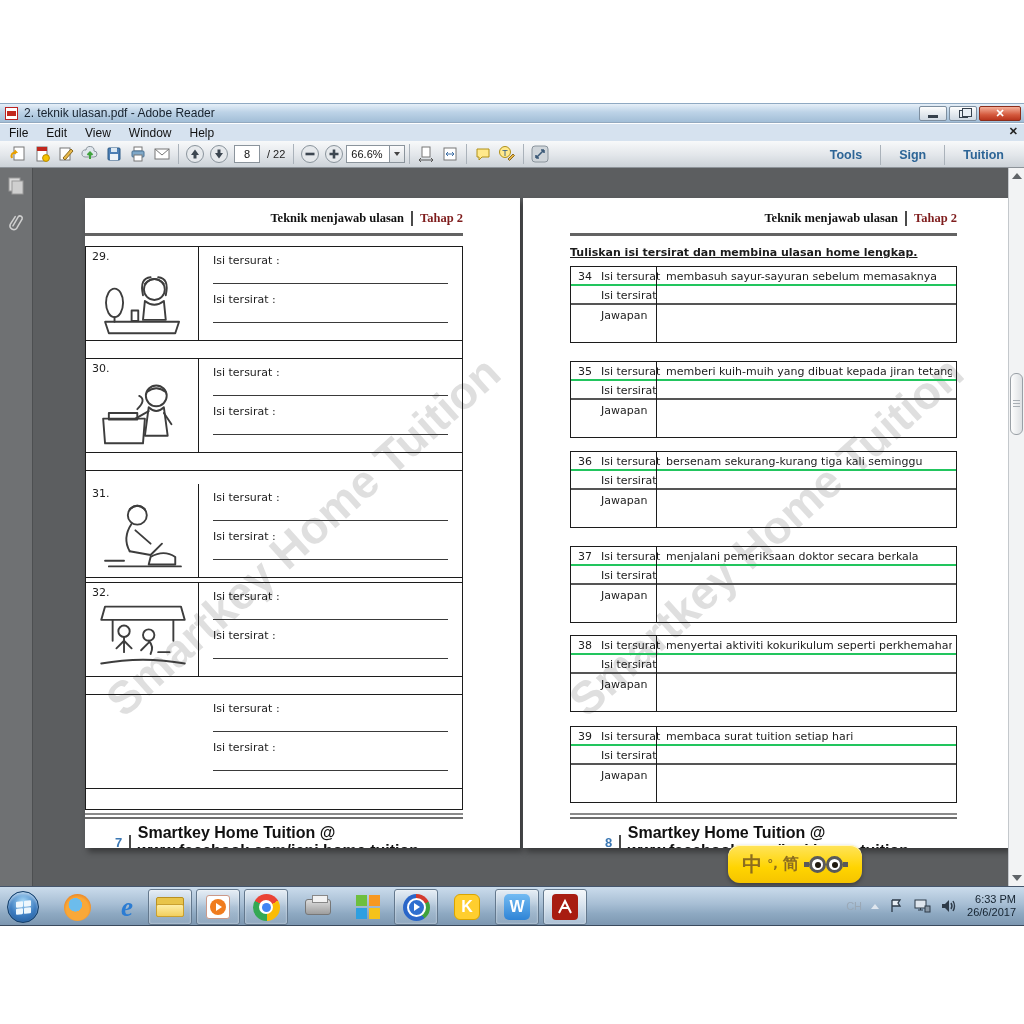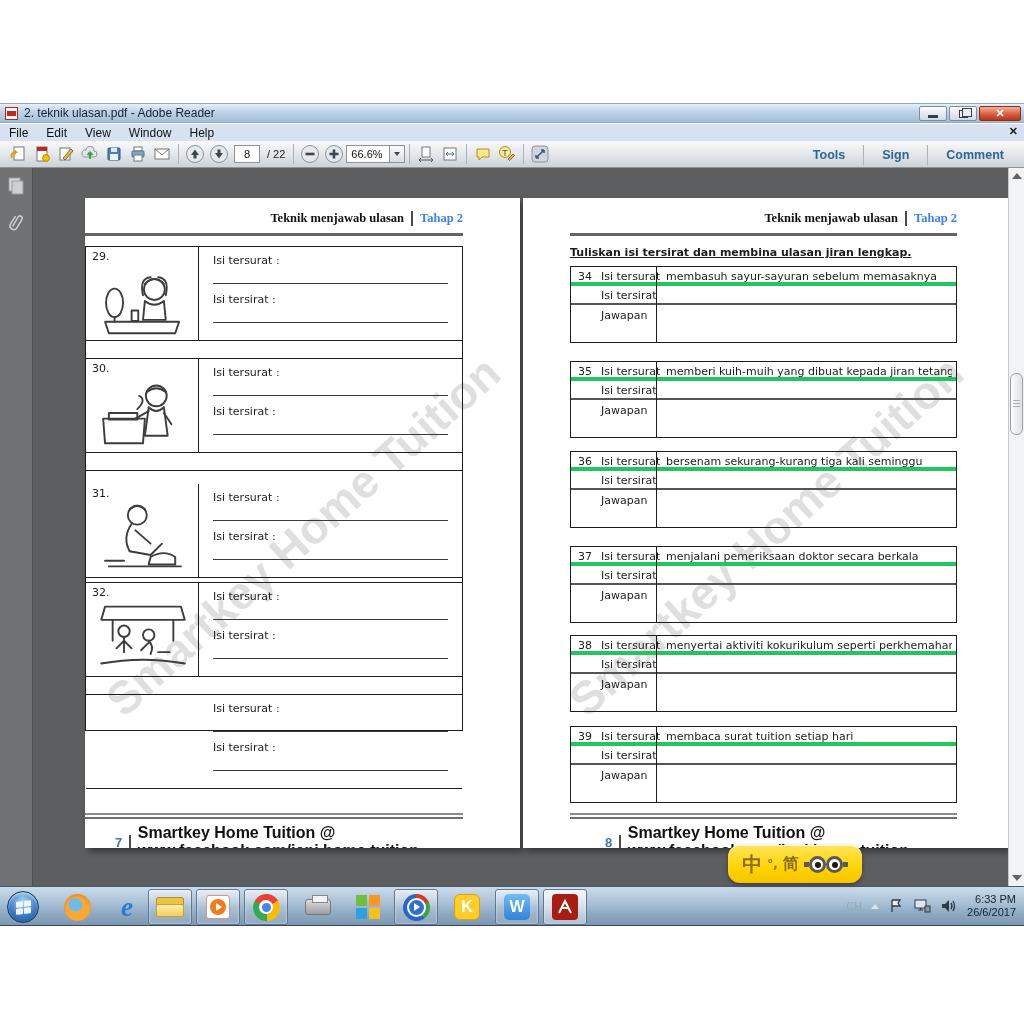--- a/index.html
+++ b/index.html
@@ -64,42 +64,42 @@
     box-shadow:3px 4px 6px rgba(0,0,0,0.4); overflow:hidden; }
   .page.left  { left:85px;  width:435px; }
   .page.right { left:523px; width:485px; }
 
   .watermark { position:absolute; left:50%; top:52%; transform:translate(-50%,-50%) rotate(-42deg);
     font-size:46px; font-weight:bold; color:rgba(150,150,150,0.30); white-space:nowrap; pointer-events:none; }
 
   .pg-header { position:absolute; top:13px; display:flex; align-items:center; justify-content:flex-end; }
   .pg-header .title { font-family:"Liberation Serif", serif; font-weight:bold; font-size:12.5px; color:#111; }
   .hd-sep { width:2px; height:15px; background:#4a4a4a; margin:0 7px; }
-  .pg-header .stage { font-family:"Liberation Serif", serif; font-weight:bold; font-size:12.5px; color:#3b82f6; }
+  .pg-header .stage { font-family:"Liberation Serif", serif; font-weight:bold; font-size:12.5px; color:#7f1d1d; }
   .hd-rule { position:absolute; top:35px; height:3px; background:#636363; }
 
   .ws { font-family:"DejaVu Sans", sans-serif; font-size:11px; color:#1c1c1c; }
 
   
-  .lp-table { position:absolute; top:48px; left:0; width:378px; height:485px; border:1.4px solid #1c1c1c; }
+  .lp-table { position:absolute; top:48px; left:0; width:378px; height:564px; border:1.4px solid #1c1c1c; }
   .lp-block { position:absolute; left:0; width:100%; height:94px; border-bottom:1.2px solid #1c1c1c; }
   .lp-gap   { position:absolute; left:0; width:100%; height:18px; border-bottom:1.2px solid #1c1c1c; }
   .lp-imgcell { position:absolute; left:0; top:0; bottom:0; width:113px; border-right:1.2px solid #1c1c1c; }
   .lp-num { position:absolute; left:6px; top:3px; }
   .lp-illus { position:absolute; left:9px; top:16px; width:96px; height:74px; }
   .lp-illus svg { width:100%; height:100%; stroke:#3d3d3d; stroke-width:2; fill:none; stroke-linecap:round; stroke-linejoin:round; }
   .lp-label1 { position:absolute; left:127px; top:7px; }
   .lp-line1  { position:absolute; left:127px; right:14px; top:36px; border-bottom:1px solid #3a3a3a; }
   .lp-label2 { position:absolute; left:127px; top:46px; }
   .lp-line2  { position:absolute; left:127px; right:14px; top:75px; border-bottom:1px solid #3a3a3a; }
 
   
   .instruction { position:absolute; top:48px; left:47px; font-weight:600; text-decoration:underline; }
   .rp-block { position:absolute; left:47px; width:387px; height:77px; border:1.5px solid #1c1c1c; }
-  .rp-row1 { position:absolute; left:0; right:0; top:0; height:19px; border-bottom:4px solid #22c55e; }
+  .rp-row1 { position:absolute; left:0; right:0; top:0; height:19px; border-bottom:2px solid #22c55e; }
   .rp-row2 { position:absolute; left:0; right:0; top:19px; height:19px; border-bottom:2px solid #555; }
   .rp-vdiv { position:absolute; left:85px; top:0; bottom:0; width:0; border-left:1.2px solid #1c1c1c; }
   .rp-num { position:absolute; left:7px; top:3px; }
   .rp-lab { position:absolute; left:30px; top:3px; }
   .rp-content { position:absolute; left:95px; top:3px; right:4px; white-space:nowrap; overflow:hidden; }
   .rp-jaw { position:absolute; left:30px; top:42px; }
 
   .ft-rule { position:absolute; top:615px; height:6px; border-top:2px solid #8a8a8a; border-bottom:2px solid #6e6e6e; }
   .ft-row { position:absolute; top:626px; display:flex; align-items:center; }
   .ft-num { font-weight:bold; font-size:13px; color:#3c78b4; }
@@ -310,21 +310,21 @@
       <svg class="icon-svg" width="20" height="20" viewBox="0 0 20 20">
           <rect x="2" y="2" width="16" height="16" rx="3" fill="#cfd5da" stroke="#8a949c"></rect>
           <path d="M6 14 L10 10 M14 6 L10 10 M6 14 v-3 M6 14 h3 M14 6 v3 M14 6 h-3" stroke="#3c5a78" stroke-width="1.6" fill="none"></path>
         </svg>
     </div>
     <div class="tb-right">
       <span class="tb-link">Tools</span>
       <span class="tb-sep"></span>
       <span class="tb-link">Sign</span>
       <span class="tb-sep"></span>
-      <span class="tb-link">Comment</span>
+      <span class="tb-link">Tuition</span>
     </div>
   </div>
 
   <div class="docarea">
     <div class="side-panel">
       <svg class="panel-icon" style="top:8px" width="20" height="20" viewBox="0 0 20 20">
           <rect x="3" y="2" width="11" height="13" fill="#d9d9d9" stroke="#9a9a9a"></rect>
           <rect x="6" y="5" width="11" height="13" fill="#cfcfcf" stroke="#9a9a9a"></rect>
         </svg>
       <svg class="panel-icon" style="top:44px" width="20" height="26" viewBox="0 0 20 26">
@@ -451,21 +451,21 @@
     </div>
 
     <div class="page right">
       <div class="watermark">Smartkey Home Tuition</div>
       <div class="pg-header" style="left:47px; width:387px;">
         <span class="title">Teknik menjawab ulasan</span>
         <span class="hd-sep"></span>
         <span class="stage">Tahap 2</span>
       </div>
       <div class="hd-rule" style="left:47px; width:387px;"></div>
-      <div class="instruction ws">Tuliskan isi tersirat dan membina ulasan jiran lengkap.</div>
+      <div class="instruction ws">Tuliskan isi tersirat dan membina ulasan home lengkap.</div>
 
       <div class="rp-block" style="top:68px">
         <div class="rp-row1">
             <span class="rp-num ws">34</span>
             <span class="rp-lab ws">Isi tersurat</span>
             <span class="rp-content ws">membasuh sayur-sayuran sebelum memasaknya</span>
           </div>
         <div class="rp-row2">
             <span class="rp-lab ws">Isi tersirat</span>
           </div>

